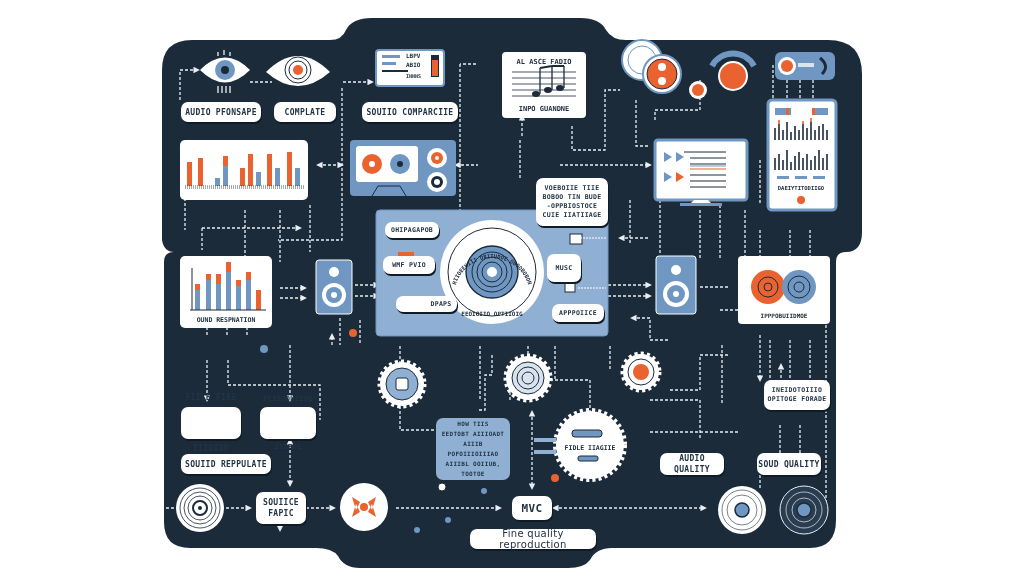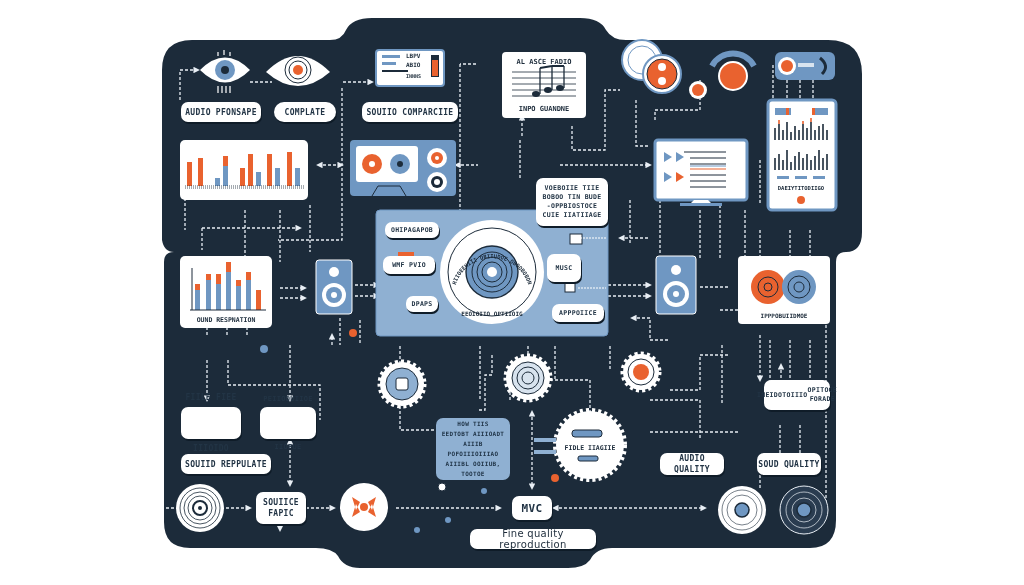--- a/index.html
+++ b/index.html
@@ -334,37 +334,37 @@
     <circle cx="264" cy="349" r="4" fill="#6f97c2"></circle>
     <circle cx="555" cy="478" r="4" fill="#e9622f"></circle>
     <circle cx="484" cy="491" r="3" fill="#6f97c2"></circle>
     <circle cx="417" cy="530" r="3" fill="#6f97c2"></circle>
     <circle cx="442" cy="487" r="4" fill="#fff" stroke="#1c2b3a" stroke-width="1"></circle>
     <circle cx="448" cy="520" r="3" fill="#6f97c2"></circle>
   </g>
 </svg>
 
 <div class="lbl" style="left:181px;top:102px;width:80px;height:20px;">AUDIO PFONSAPE</div>
-<div class="lbl" style="left:274px;top:102px;width:62px;height:20px;border-radius:10px;">COMPLATE</div>
+<div class="lbl" style="left:274px;top:102px;width:62px;height:20px;">COMPLATE</div>
 <div class="lbl" style="left:362px;top:102px;width:96px;height:20px;">SOUIIO COMPARCIIE</div>
 
 <div class="lbl" style="left:536px;top:178px;width:72px;height:48px;flex-direction:column;font-size:6.5px;line-height:9px;">
   <span>VOEBOIIE TIIE</span>
   <span>BOBOO TIN BUDE</span>
   <span>-OPPBIOSTOCE</span>
   <span>CUIE IIATIIAGE</span>
 </div>
 
 <div class="lbl" style="left:385px;top:222px;width:54px;height:16px;font-size:6.5px;">OHIPAGAPOB</div>
 <div class="lbl" style="left:383px;top:256px;width:52px;height:18px;font-size:6.5px;">WMF PVIO</div>
-<div class="lbl" style="left:406px;top:296px;width:32px;height:16px;font-size:6.5px;">DPAPS</div>
+<div class="lbl" style="left:396px;top:296px;width:32px;height:16px;font-size:6.5px;padding-left:29px;">DPAPS</div>
 <div class="lbl" style="left:547px;top:254px;width:34px;height:28px;font-size:6.5px;">MUSC</div>
 <div class="lbl" style="left:552px;top:304px;width:52px;height:18px;font-size:6.5px;">APPPOIICE</div>
 
-<div class="lbl" style="left:764px;top:380px;width:66px;height:30px;flex-direction:row;font-size:6.5px;line-height:9px;">
+<div class="lbl" style="left:764px;top:380px;width:66px;height:30px;flex-direction:column;font-size:6.5px;line-height:9px;">
   <span>INEIDOTOIIIO</span>
   <span>OPITOGE FORADE</span>
 </div>
 
 <div class="lbl" style="left:181px;top:407px;width:60px;height:32px;flex-direction:column;gap:40px;">
   <span>FIILE FIEE</span>
   <span>IIIOIDO</span>
 </div>
 <div class="lbl" style="left:260px;top:407px;width:56px;height:32px;flex-direction:column;font-size:7px;gap:37px;">
   <span>PEIIODUIIOE</span>

